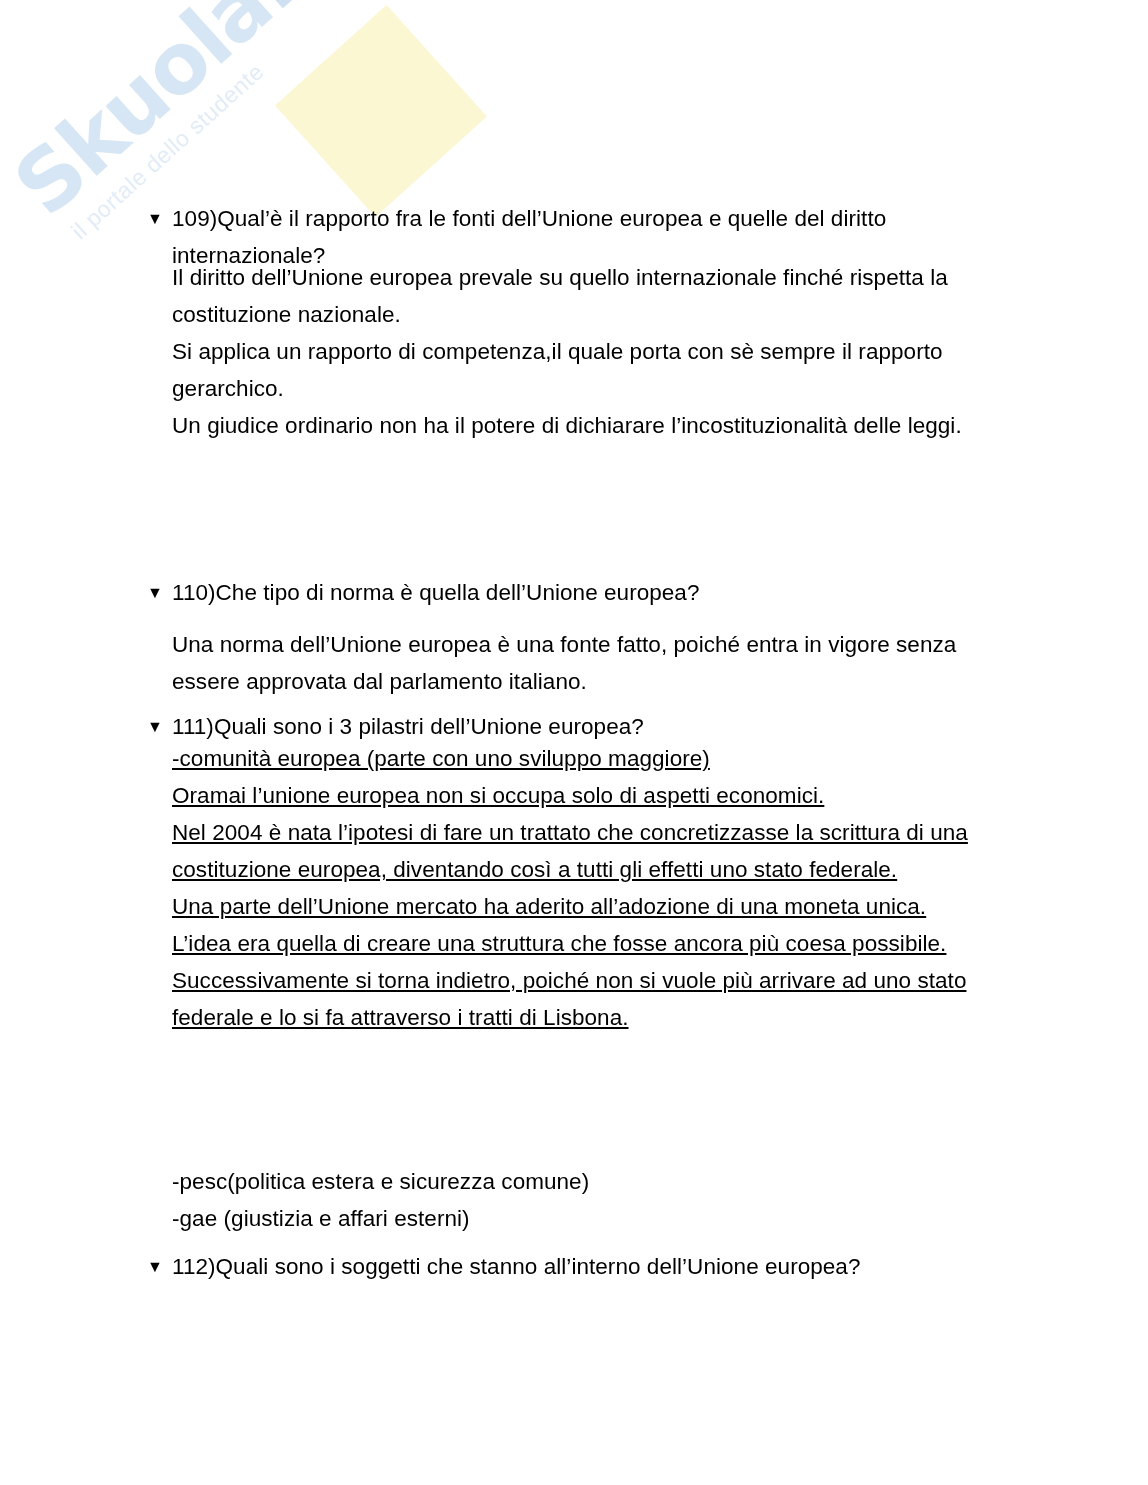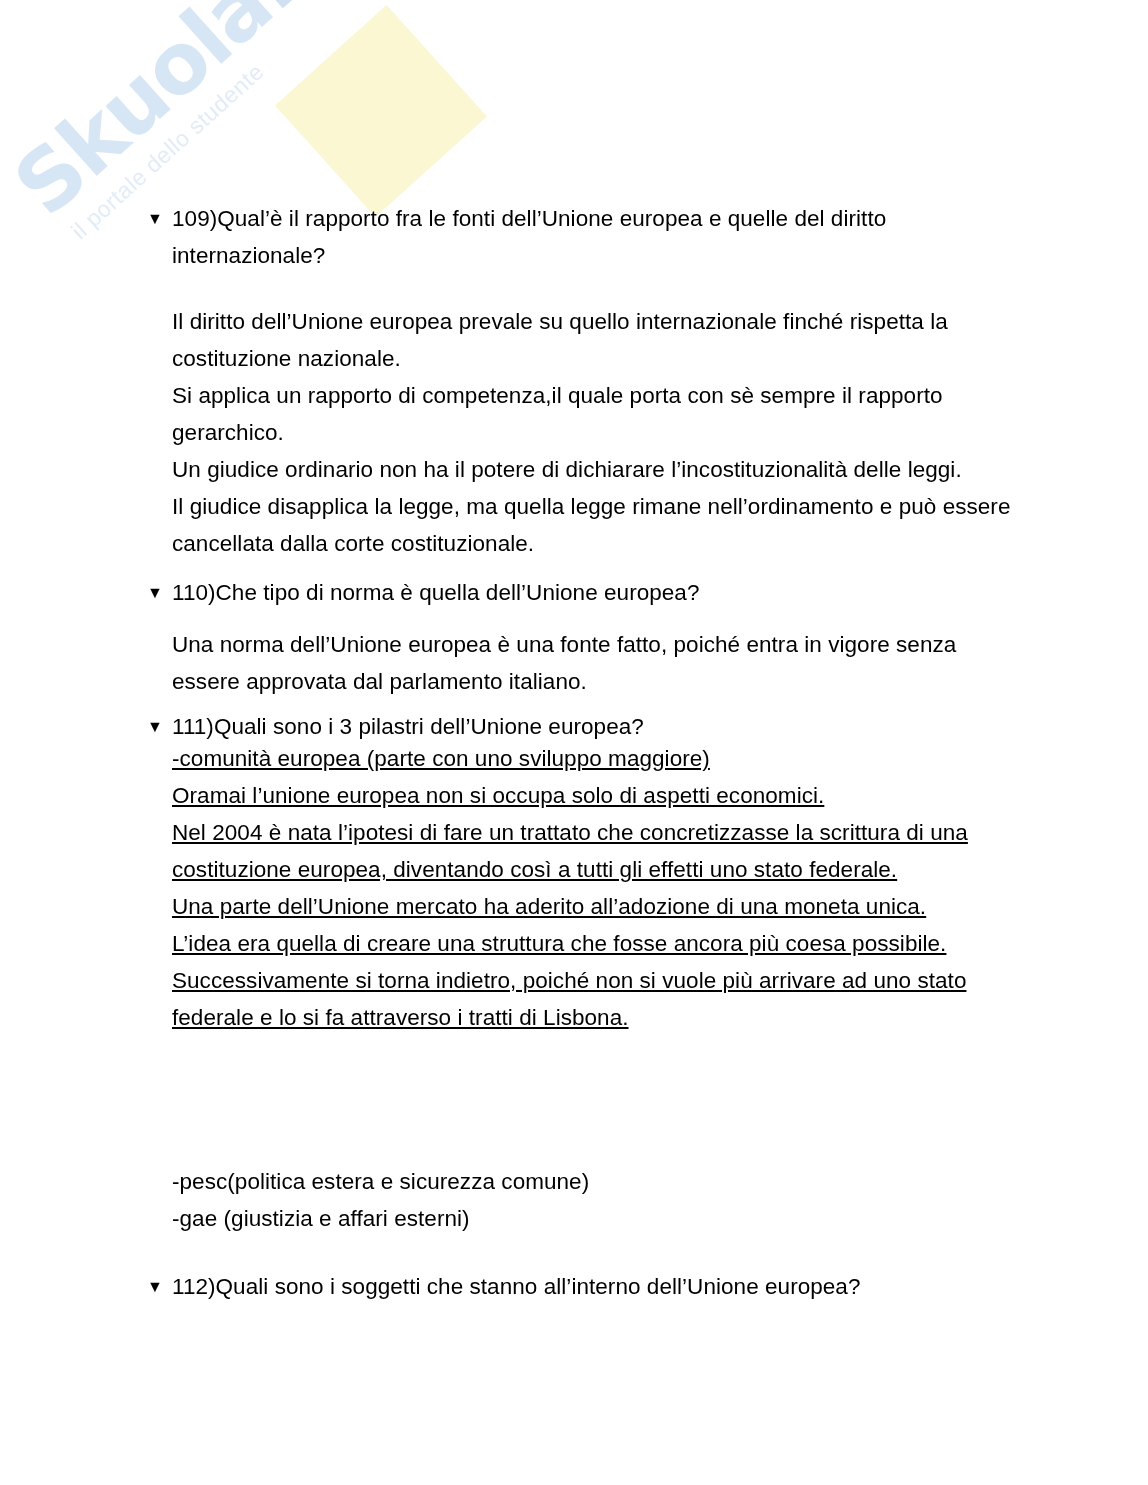--- a/index.html
+++ b/index.html
@@ -142,25 +142,24 @@
       <div class="wm-tag">il portale dello studente</div>
     </div>
   </div>
 
   <div class="content">
 
     <div class="block q-block" style="top:200px;">
       <div class="q-inner"><span class="bullet">▼</span><span>109)Qual’è il rapporto fra le fonti dell’Unione europea e quelle del diritto internazionale?</span></div>
     </div>
 
-    <div class="block a-block" style="top:259px;margin-top:44px;">
+    <div class="block a-block" style="top:259px;">
       <span class="a-line">Il diritto dell’Unione europea prevale su quello internazionale finché rispetta la costituzione nazionale.</span>
       <span class="a-line">Si applica un rapporto di competenza,il quale porta con sè sempre il rapporto gerarchico.</span>
       <span class="a-line">Un giudice ordinario non ha il potere di dichiarare l’incostituzionalità delle leggi.</span>
-      <span class="a-line">Il giudice disapplica la legge, ma quella legge rimane nell’ordinamento e può essere cancellata dalla corte costituzionale.</span>
     </div>
 
     <div class="block q-block" style="top:574px;">
       <div class="q-inner"><span class="bullet">▼</span><span>110)Che tipo di norma è quella dell’Unione europea?</span></div>
     </div>
 
     <div class="block a-block" style="top:626px;">
       <span class="a-line">Una norma dell’Unione europea è una fonte fatto, poiché entra in vigore senza essere approvata dal parlamento italiano.</span>
     </div>
 
@@ -175,21 +174,21 @@
       <span class="a-line">Una parte dell’Unione mercato ha aderito all’adozione di una moneta unica.</span>
       <span class="a-line">L’idea era quella di creare una struttura che fosse ancora più coesa possibile.</span>
       <span class="a-line">Successivamente si torna indietro, poiché non si vuole più arrivare ad uno stato federale e lo si fa attraverso i tratti di Lisbona.</span>
     </div>
 
     <div class="block a-block" style="top:1163px;">
       <span class="a-line">-pesc(politica estera e sicurezza comune)</span>
       <span class="a-line">-gae (giustizia e affari esterni)</span>
     </div>
 
-    <div class="block q-block" style="top:1248px;margin-top:20px;">
+    <div class="block q-block" style="top:1248px;">
       <div class="q-inner"><span class="bullet">▼</span><span>112)Quali sono i soggetti che stanno all’interno dell’Unione europea?</span></div>
     </div>
 
   </div>
 
   <div class="footer">
     <div class="footer-left">domande in classe semestre</div>
     <div class="footer-right">21</div>
   </div>
 

